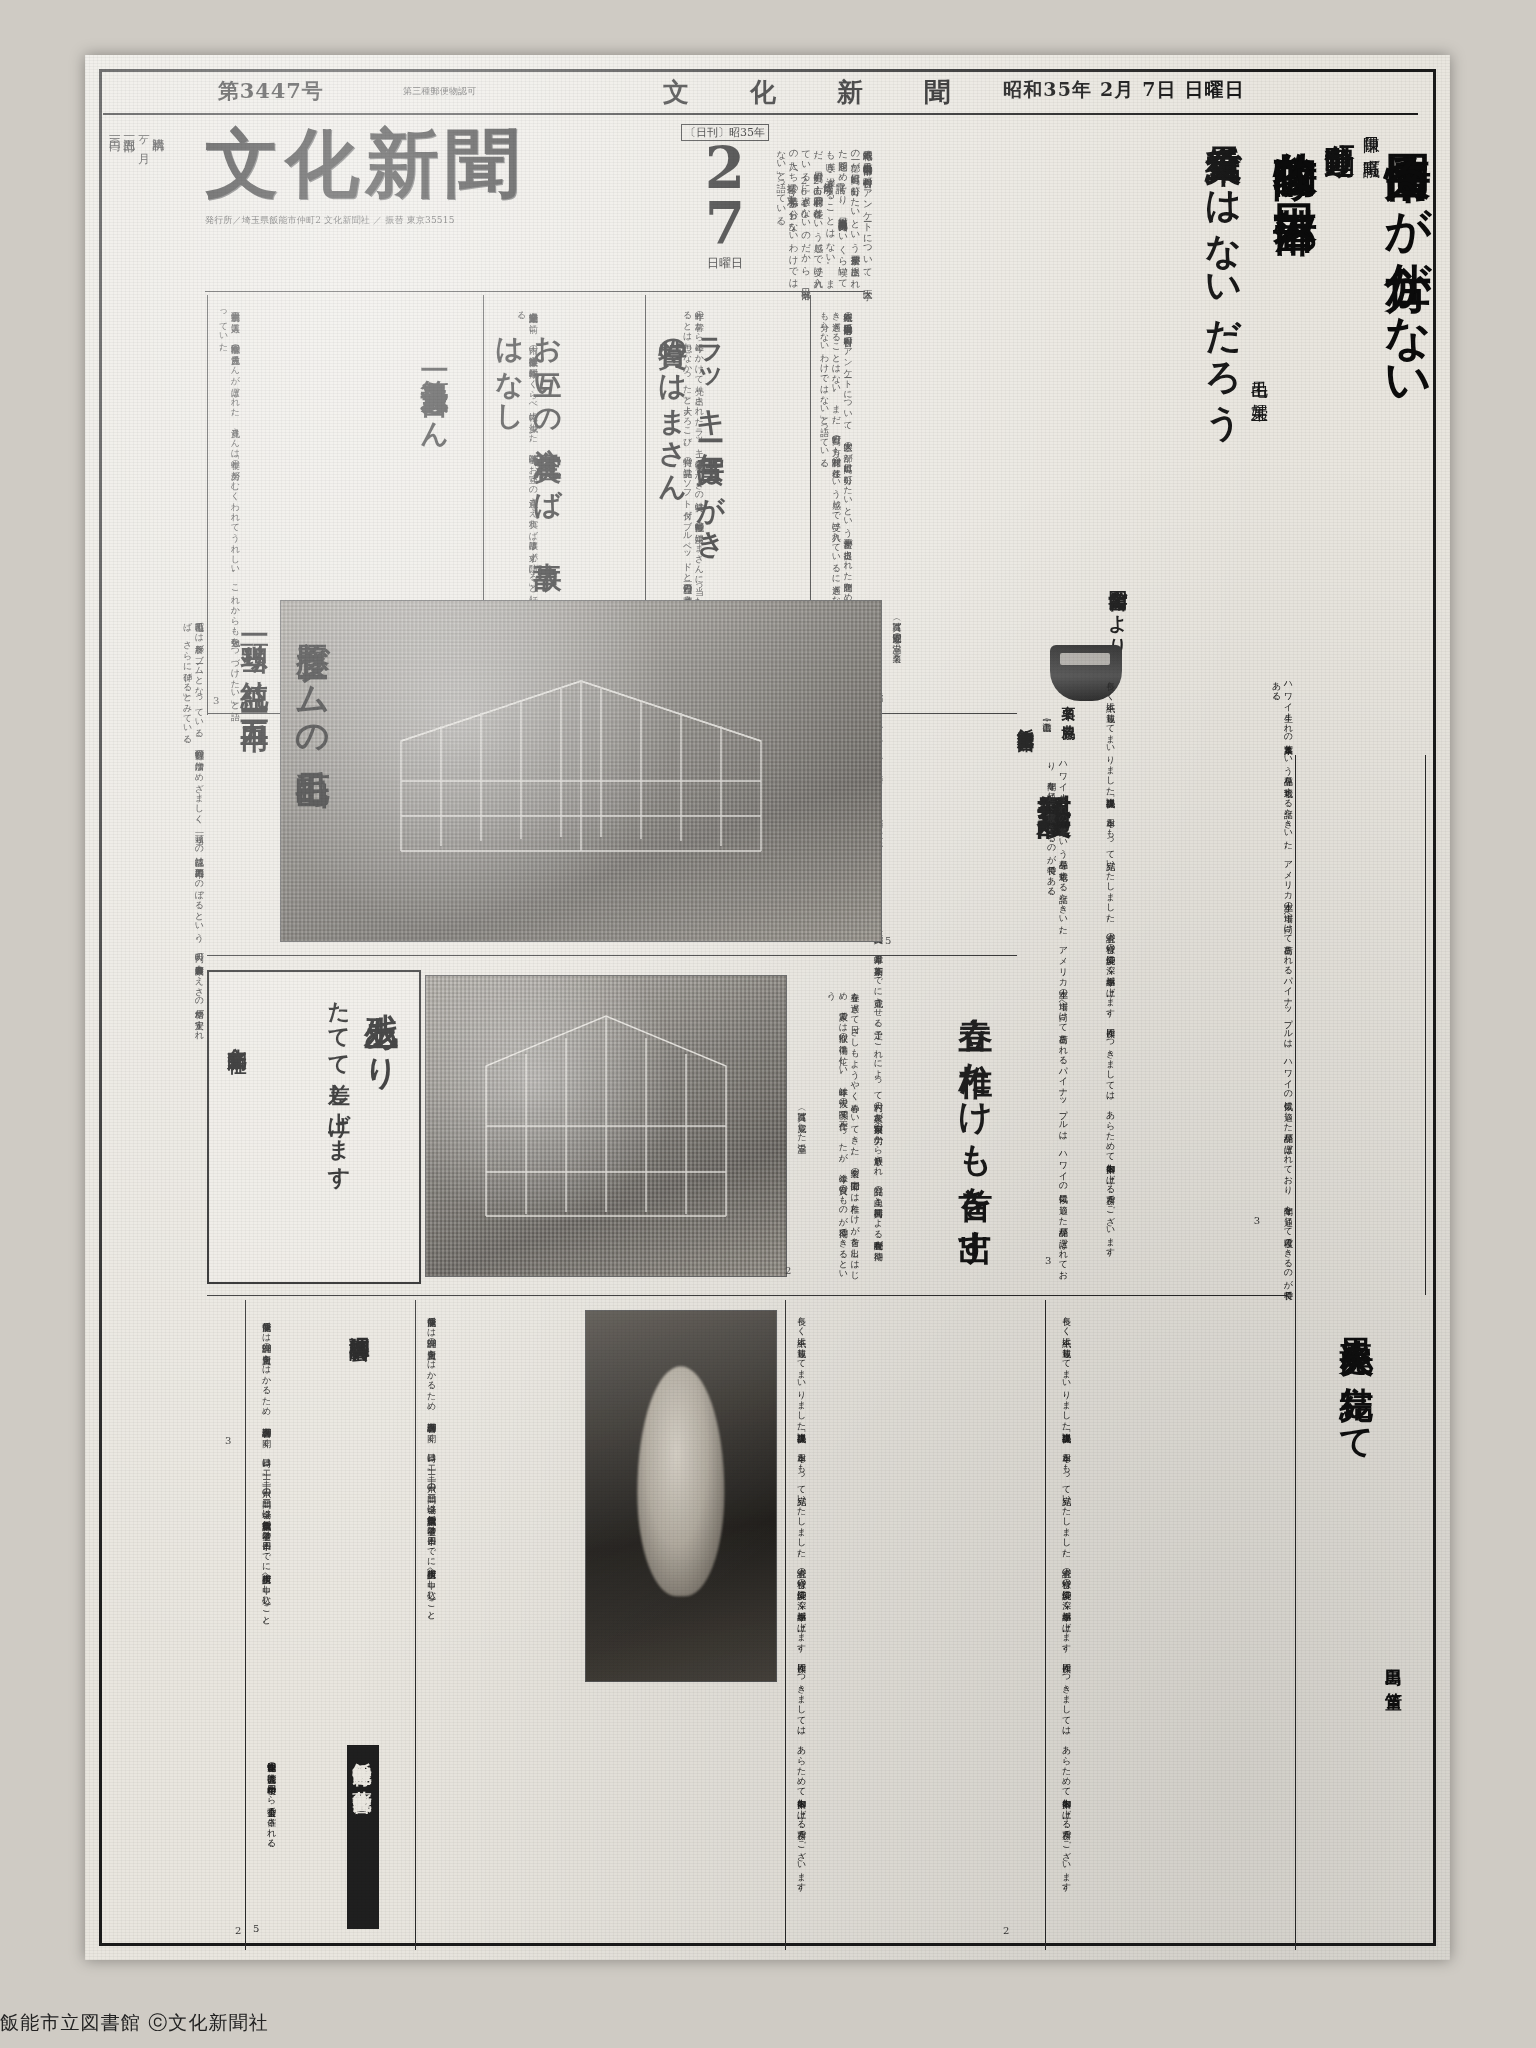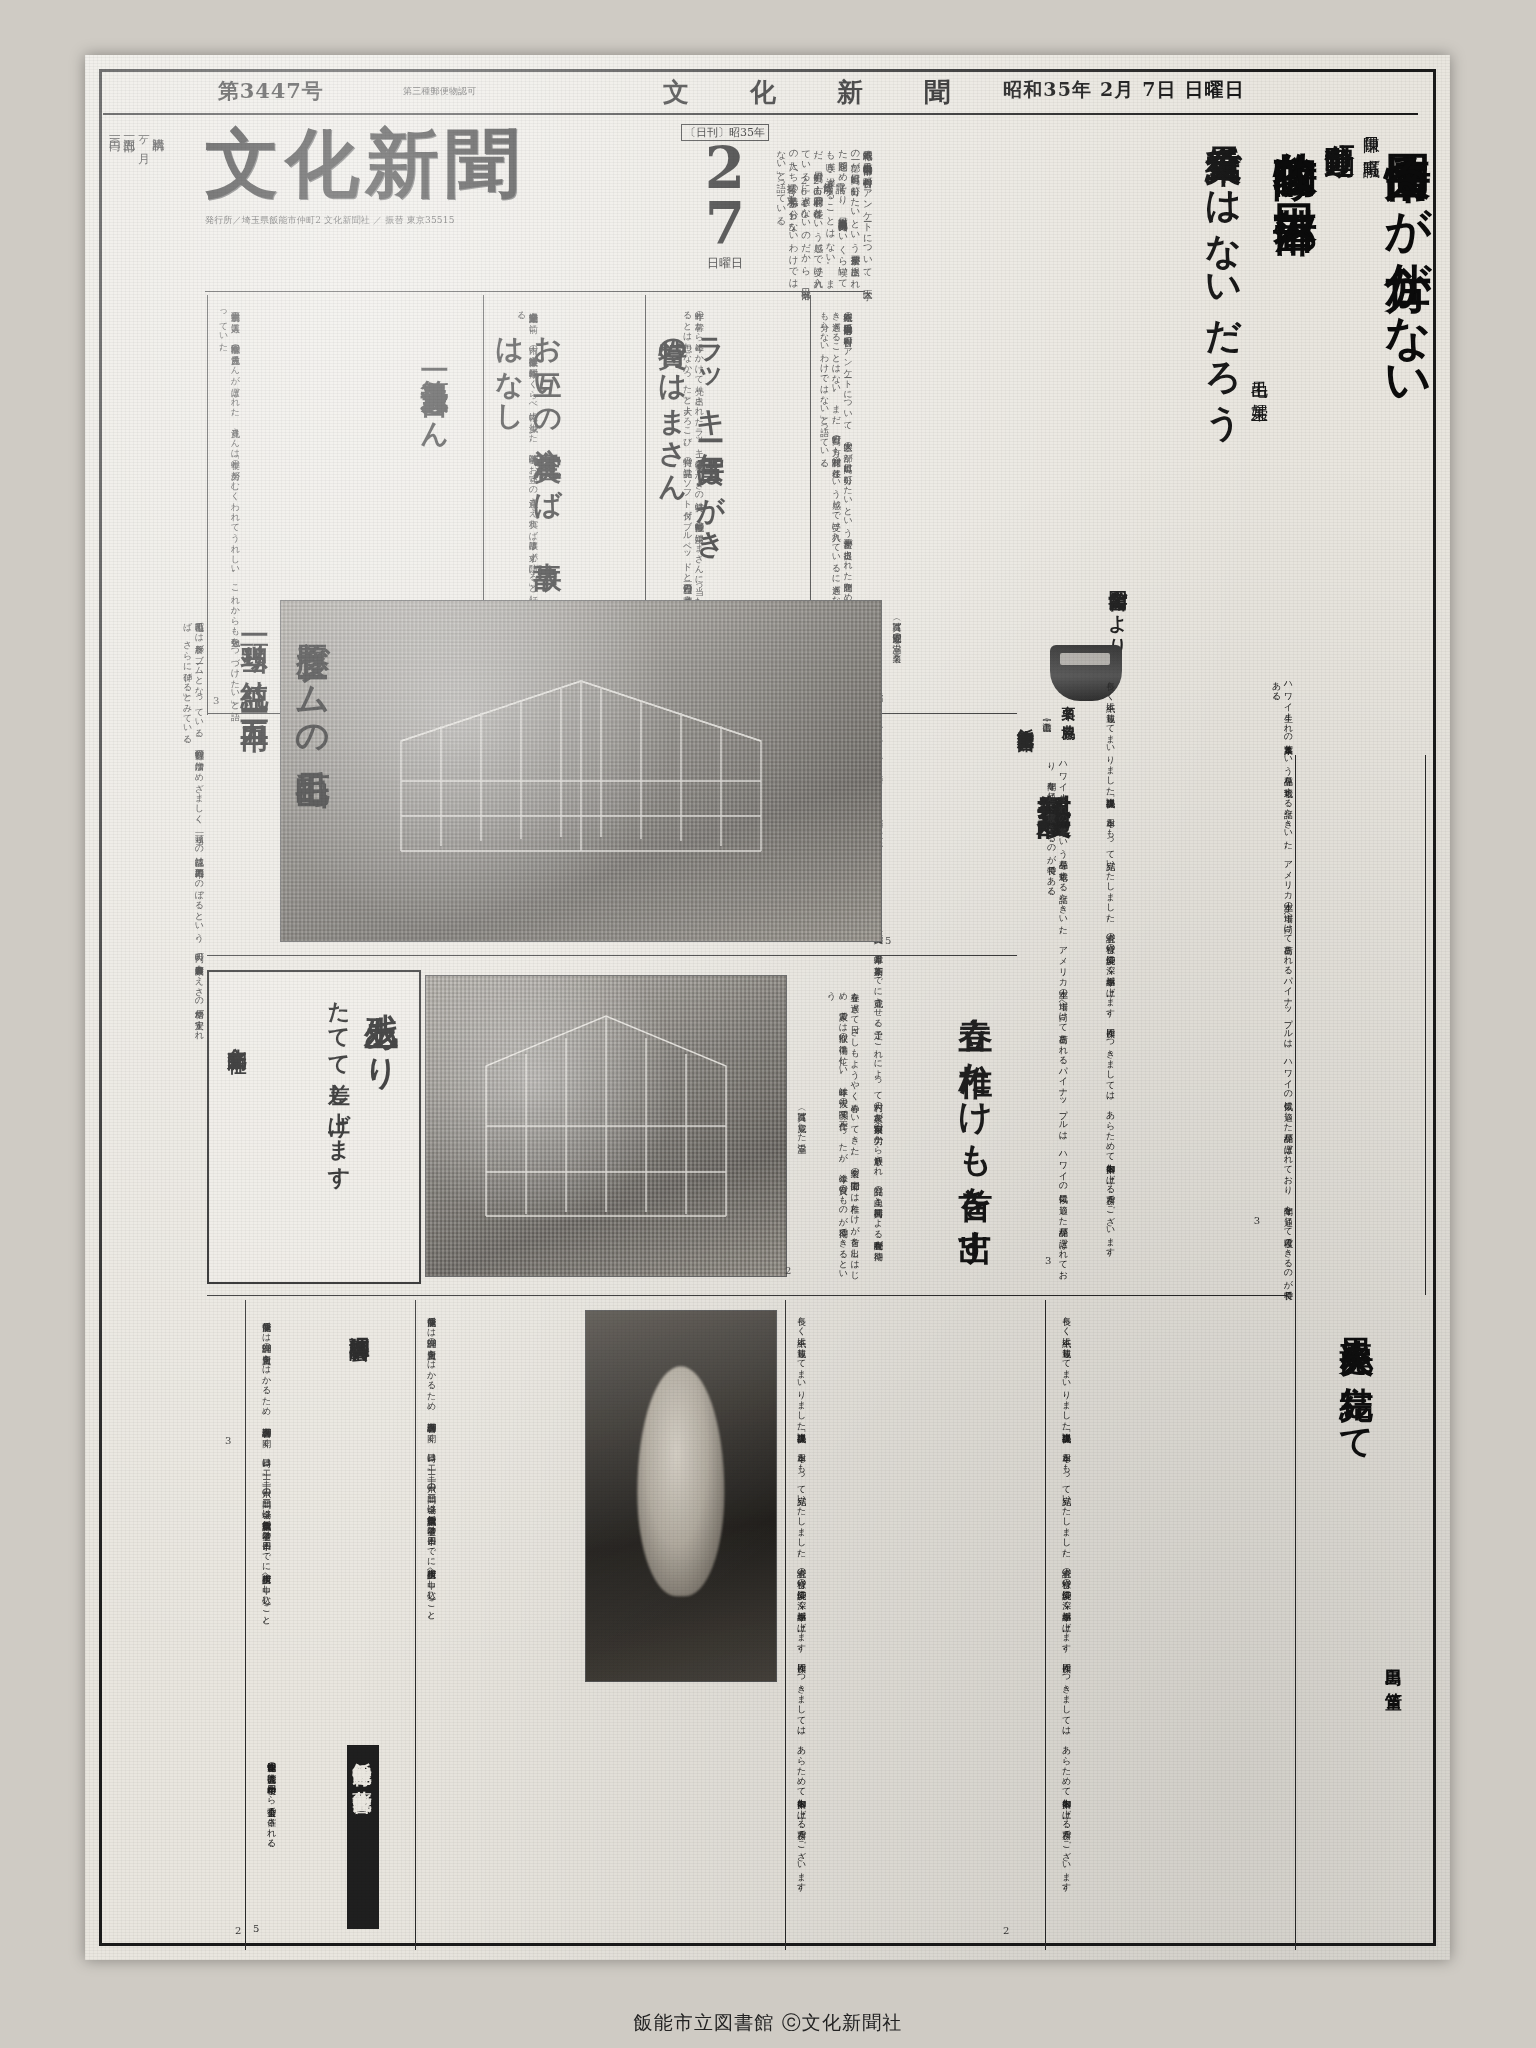--- a/index.html
+++ b/index.html
@@ -158,21 +158,21 @@
     position:absolute;left:2px;bottom:4px;width:72px;height:56px;
     background:linear-gradient(180deg,#2b2b2b 0%, #4a4a4a 55%, #1f1f1f 100%);
     border-radius:6px 6px 30px 30px;
   }
   #lib-logo .cup:after{
     content:"";position:absolute;left:10px;top:8px;width:50px;height:12px;
     background:#d9d6cf;border-radius:2px;opacity:.75;
   }
   
   #footer{
-    position:absolute;left:0;right:0;bottom:12px;text-align:center;
+    position:absolute;left:0;right:0;bottom:12px;text-align:left;
     font-size:19px;color:#222;letter-spacing:.06em;
   }
 </style>
 </head>
 <body>
 
 <div id="sheet">
   <div id="frame"></div>
 
   <div id="topbar">

